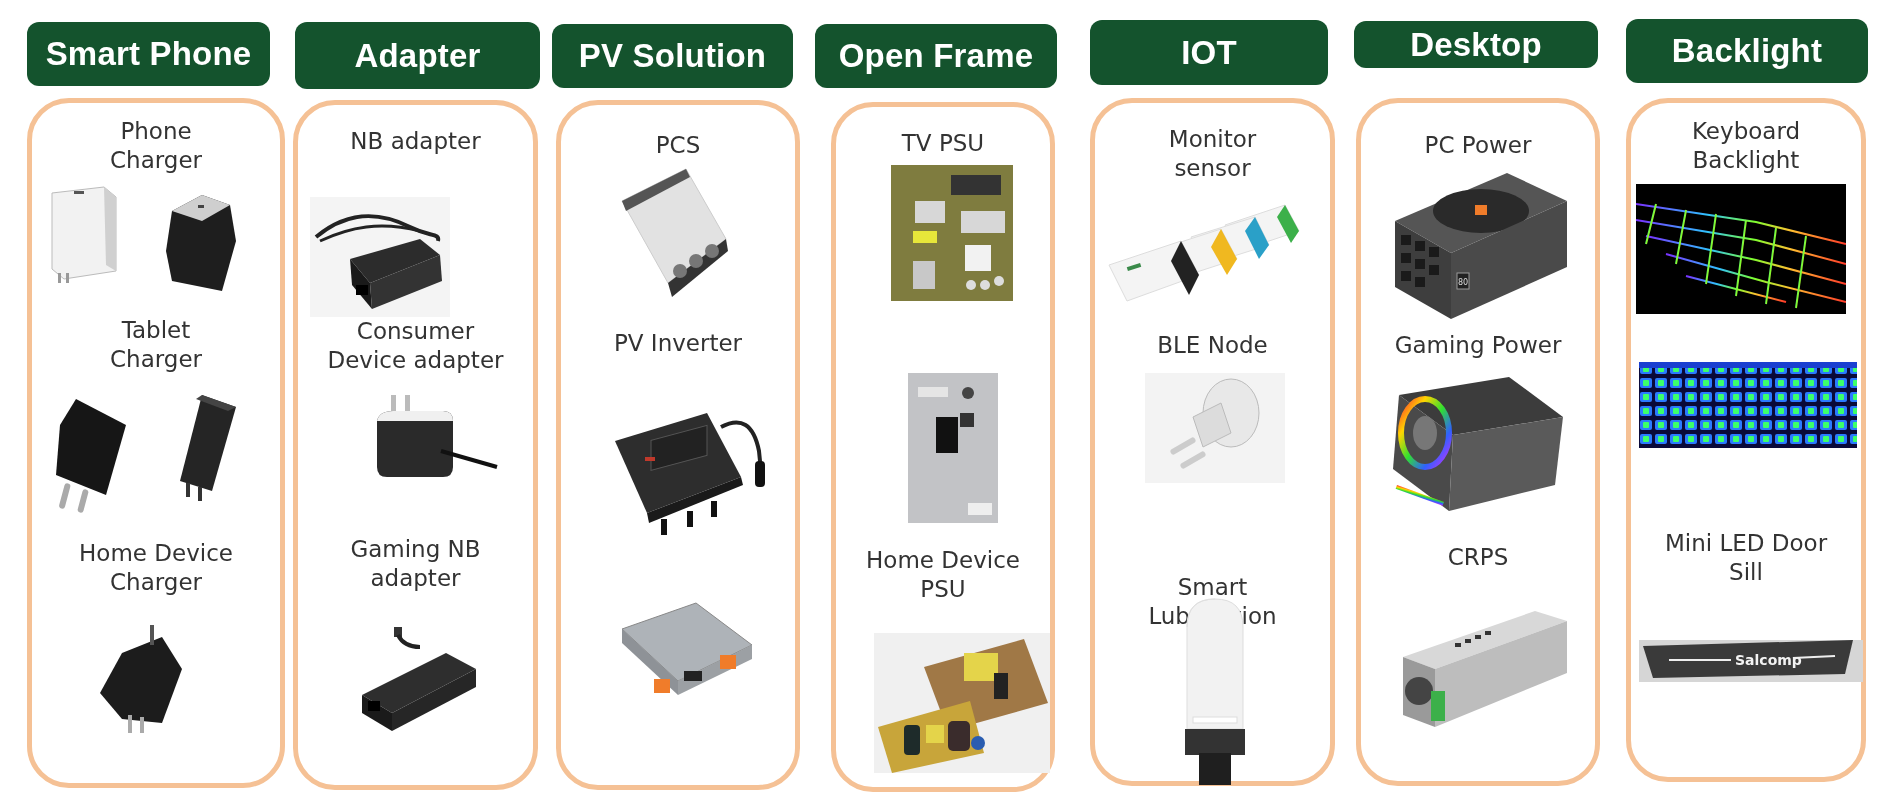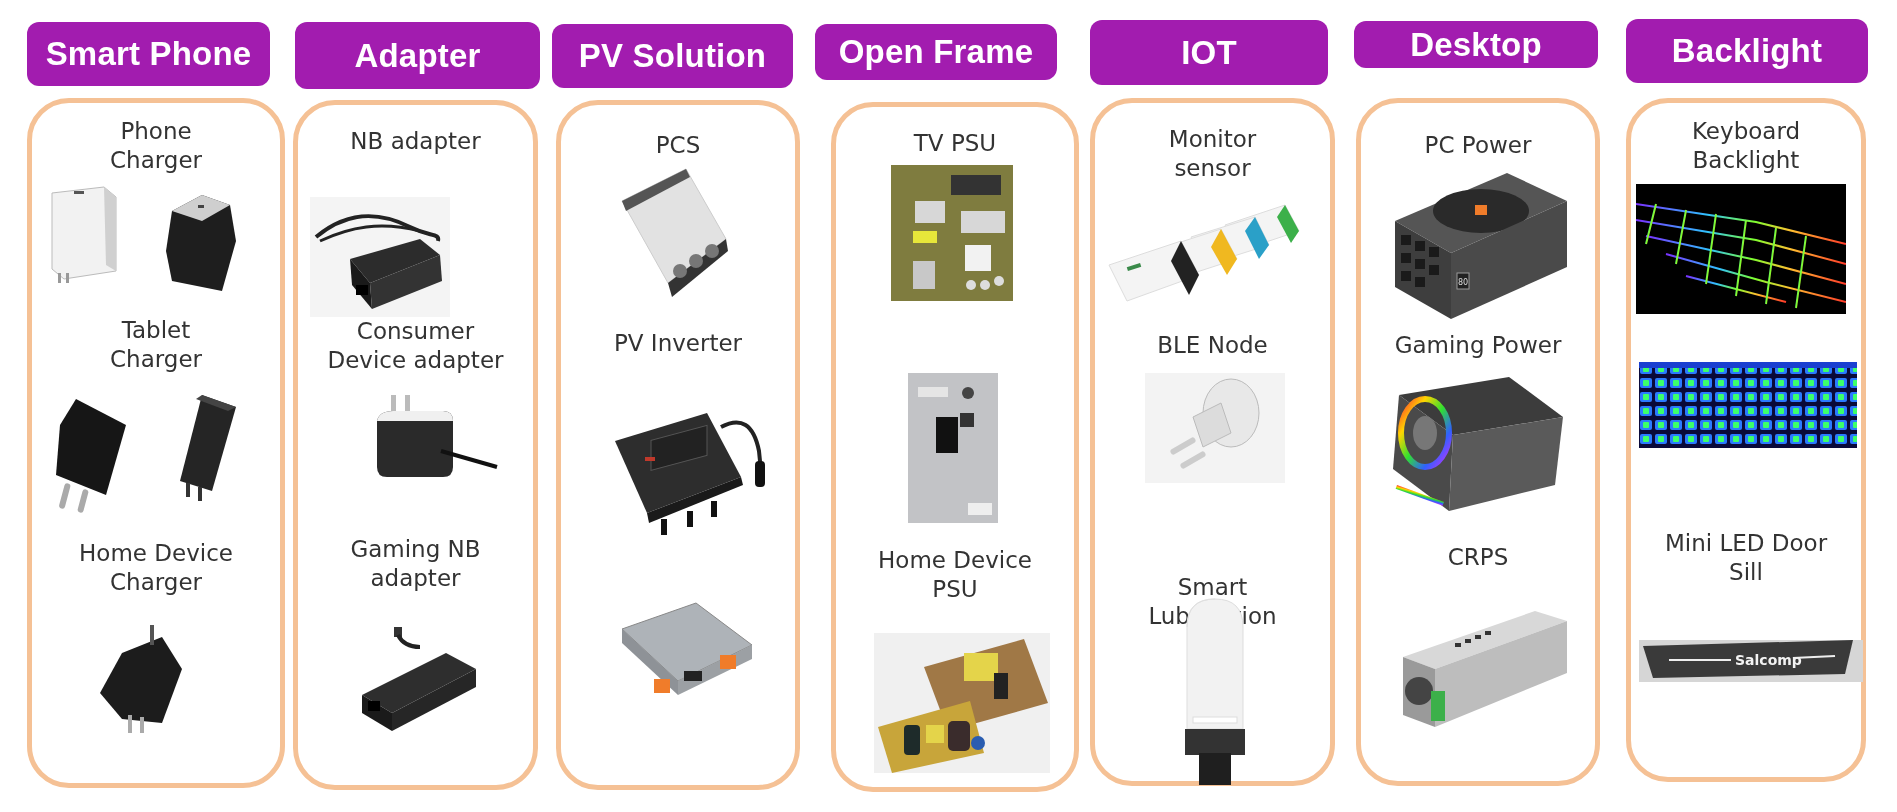--- a/index.html
+++ b/index.html
@@ -1,17 +1,17 @@
 <!DOCTYPE html>
 <html><head>
 <meta charset="utf-8">
 <style>
   html, body { margin:0; padding:0; background:#ffffff; }
   body { width:1897px; height:812px; position:relative; overflow:hidden; font-family:"DejaVu Sans", sans-serif; }
-  .hdr { position:absolute; background:#a21caf; border-radius:12px; color:#fff; font-family:"Liberation Sans", sans-serif; font-weight:bold; font-size:33px; display:flex; align-items:center; justify-content:center; letter-spacing:0.2px; }
+  .hdr { position:absolute; background:#14532d; border-radius:12px; color:#fff; font-family:"Liberation Sans", sans-serif; font-weight:bold; font-size:33px; display:flex; align-items:center; justify-content:center; letter-spacing:0.2px; }
   .panel { position:absolute; border:5px solid #f5c195; border-radius:42px; box-sizing:border-box; background:#fff; }
   .lbl { position:absolute; left:0; right:0; text-align:center; color:#333; font-family:"DejaVu Sans", sans-serif; font-size:23px; line-height:29px; }
   .img { position:absolute; }
   svg { display:block; }
 </style>
 </head>
 <body>
 
 <div class="hdr" style="left:27px;top:22px;width:243px;height:64px;">
     <span>Smart Phone</span>
@@ -138,24 +138,24 @@
         <polygon points="6,30 80,4 136,46 62,82" fill="#aeb3b8" stroke="#888"></polygon>
         <polygon points="6,30 62,82 62,96 6,44" fill="#8e9297"></polygon>
         <polygon points="62,82 136,46 136,60 62,96" fill="#9ca0a4"></polygon>
         <rect x="38" y="80" width="16" height="14" fill="#f07c2a"></rect>
         <rect x="104" y="56" width="16" height="14" fill="#f07c2a"></rect>
         <rect x="68" y="72" width="18" height="10" fill="#222"></rect>
       </svg>
   </div>
 </div>
 
-<div class="hdr" style="left:815px;top:24px;width:242px;height:56px;">
+<div class="hdr" style="left:815px;top:24px;width:242px;height:64px;">
     <span>Open Frame</span>
   </div>
-<div class="panel" style="left:831px;top:102px;width:248px;height:690px;">
+<div class="panel" style="left:831px;top:102px;width:224px;height:690px;">
   <div class="lbl" style="top: 22px; white-space: pre-line;">TV PSU</div>
   <div class="img" style="left:55px;top:58px;">
     <svg width="122" height="136" style="background:#8a8b4a">
         <rect x="0" y="0" width="122" height="136" fill="#7f7c3f"></rect>
         <rect x="24" y="36" width="30" height="22" fill="#d7d7d7"></rect>
         <rect x="70" y="46" width="44" height="22" fill="#d7d7d7"></rect>
         <rect x="22" y="66" width="24" height="12" fill="#e7e73a"></rect>
         <rect x="74" y="80" width="26" height="26" fill="#f2f2f2"></rect>
         <rect x="22" y="96" width="22" height="28" fill="#c8c8c8"></rect>
         <circle cx="80" cy="120" r="5" fill="#ddd"></circle>

